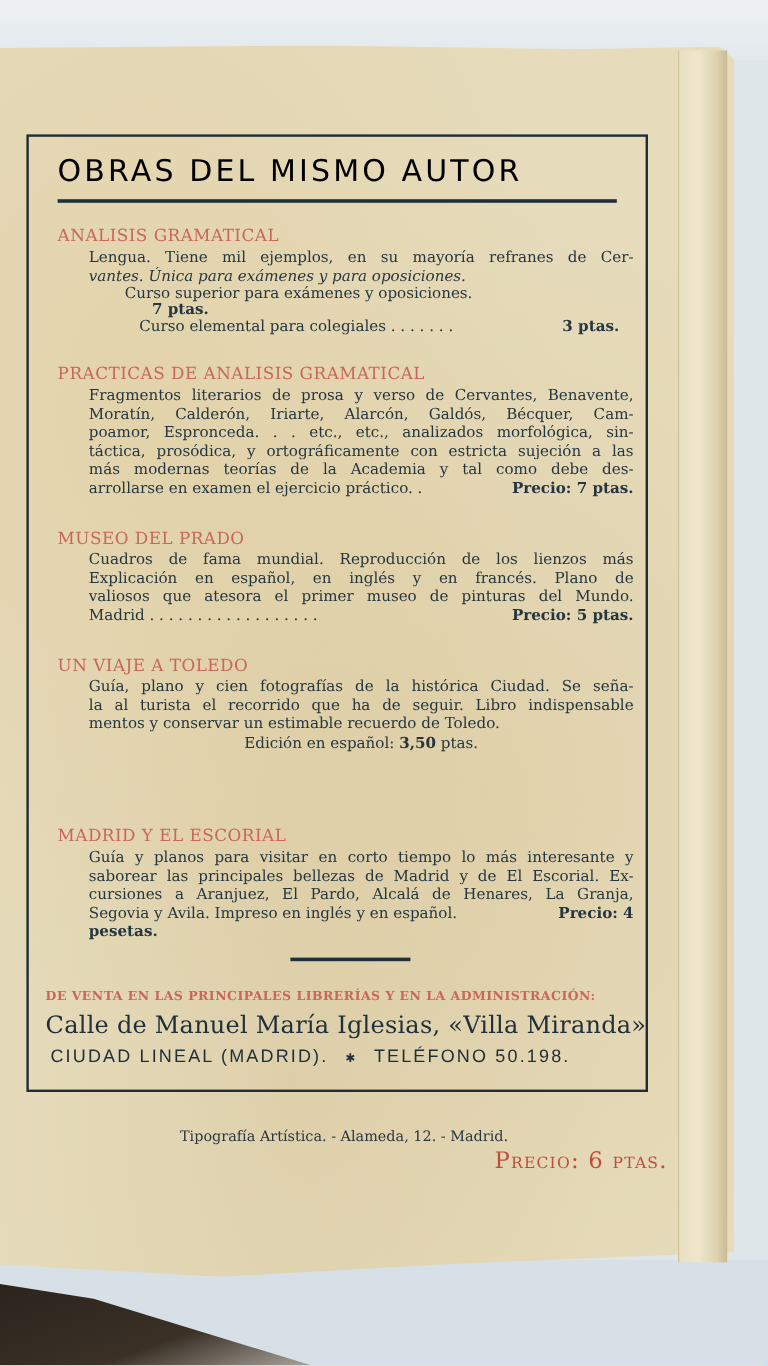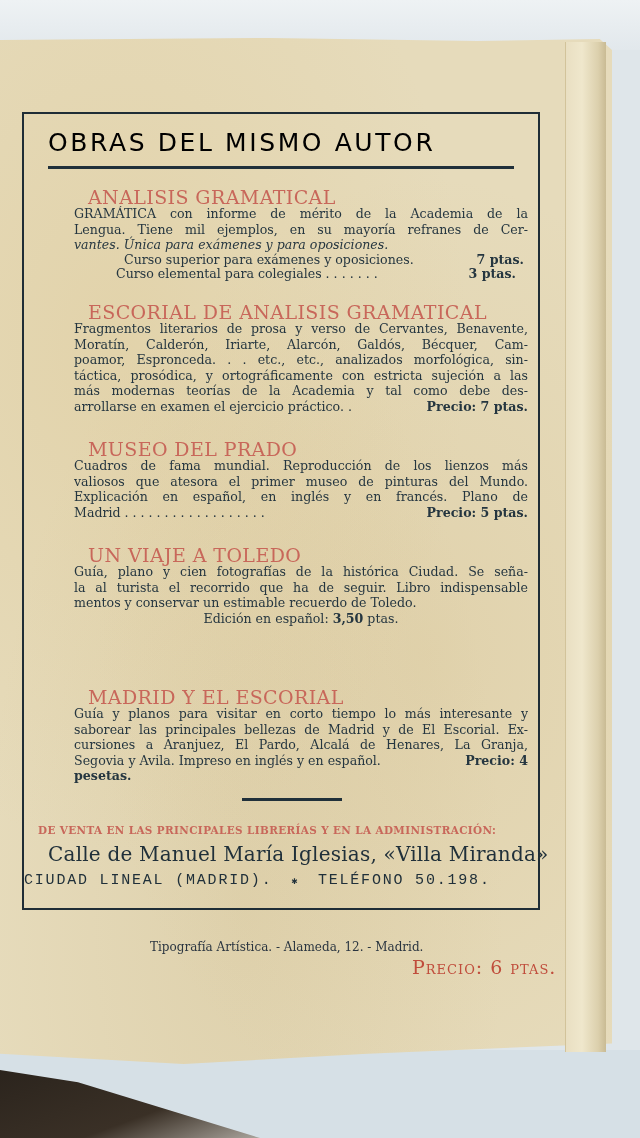--- a/index.html
+++ b/index.html
@@ -30,38 +30,38 @@
     border:2px solid #1f2d36; box-sizing:border-box;
   }
   .title {
     position:absolute; left:48px; top:128px; width:472px;
     font-family:"DejaVu Sans", sans-serif; font-size:25px; letter-spacing:2.6px;
     color:#000000; white-space:nowrap;
   }
   .title-rule { position:absolute; left:48px; top:166px; width:466px; height:3px; background:#20303a; }
   .section { position:absolute; left:48px; width:480px; }
   .sec-title {
-    font-size:19px; color:#c8675a; letter-spacing:0.4px; line-height:18px; white-space:nowrap;margin-left:40px;
+    font-size:14px; color:#c8675a; letter-spacing:0.4px; line-height:18px; white-space:nowrap;
   }
   .sec-body {
     margin-left:26px; font-size:12.6px; color:#253640; line-height:15.6px; text-align:justify;
   }
   .line { display:block; white-space:nowrap; }
   .jline { display:block; text-align:justify; text-align-last:justify; white-space:nowrap; overflow:hidden; }
   .it { font-style:italic; }
   .b { font-weight:bold; }
   .price-row { display:flex; justify-content:space-between; }
   .sub-row { display:flex; margin-left:26px; width:400px; font-size:12.6px; line-height:14px; color:#253640; }
   .sub-row .lbl { flex:1; }
   .sub-row .pr { font-weight:bold; width:70px; text-align:right; }
   .rule-short { position:absolute; left:242px; top:798px; width:100px; height:3px; background:#20303a; }
   .venta { position:absolute; left:38px; top:824px; width:500px; font-size:10.4px; color:#c8675a;
     letter-spacing:0.4px; font-weight:bold; white-space:nowrap; }
-  .addr { position:absolute; left:48px; top:842px; font-size:20px; color:#20303a; white-space:nowrap; letter-spacing:0.2px; }
-  .ciudad { position:absolute; left:24px; top:872px; font-family:Liberation Mono, monospace; font-size:15px; color:#20303a;
+  .addr { position:absolute; left:38px; top:842px; font-size:20px; color:#20303a; white-space:nowrap; letter-spacing:0.2px; }
+  .ciudad { position:absolute; left:42px; top:872px; font-family:Liberation Sans, sans-serif; font-size:15px; color:#20303a;
     letter-spacing:1.8px; white-space:nowrap; }
   .tipo { position:absolute; left:150px; top:940px; font-size:12px; color:#2a3540; white-space:nowrap; }
   .precio-final { position:absolute; left:412px; top:956px; font-size:19px; color:#c04d3c; white-space:nowrap;
     font-variant:small-caps; letter-spacing:1px; }
 </style>
 </head>
 <body>
 
 <div class="bg-top"></div>
 <div class="bg-bottom"></div>
@@ -71,55 +71,54 @@
 <div class="spine"></div>
 
 <div class="frame"></div>
 
 <div class="title">OBRAS DEL MISMO AUTOR</div>
 <div class="title-rule"></div>
 
 <div class="section" style="top:188px;">
   <div class="sec-title">ANALISIS GRAMATICAL</div>
   <div class="sec-body">
-    <span class="jline">GRAMÁTICA con informe de mérito de la Academia de la</span>
     <span class="jline">Lengua. Tiene mil ejemplos, en su mayoría refranes de Cer-</span>
     <span class="line it">vantes. Única para exámenes y para oposiciones.</span>
   </div>
-  <div class="sub-row" style="margin-left:76px;">
+  <div class="sub-row" style="margin-left:56px;flex-direction:column;">
     <span class="lbl">Curso superior para exámenes y oposiciones.</span>
     <span class="pr">7 ptas.</span>
   </div>
   <div class="sub-row" style="margin-left:68px;">
     <span class="lbl">Curso elemental para colegiales . . . . . . .</span>
     <span class="pr">3 ptas.</span>
   </div>
 </div>
 
 <div class="section" style="top:303px;">
-  <div class="sec-title">ESCORIAL DE ANALISIS GRAMATICAL</div>
+  <div class="sec-title">PRACTICAS DE ANALISIS GRAMATICAL</div>
   <div class="sec-body">
     <span class="jline">Fragmentos literarios de prosa y verso de Cervantes, Benavente,</span>
     <span class="jline">Moratín, Calderón, Iriarte, Alarcón, Galdós, Bécquer, Cam-</span>
     <span class="jline">poamor, Espronceda. . . etc., etc., analizados morfológica, sin-</span>
     <span class="jline">táctica, prosódica, y ortográficamente con estricta sujeción a las</span>
     <span class="jline">más modernas teorías de la Academia y tal como debe des-</span>
     <span class="price-row">
       <span>arrollarse en examen el ejercicio práctico. .</span>
       <span class="b">Precio: 7 ptas.</span>
     </span>
   </div>
 </div>
 
 <div class="section" style="top:440px;">
   <div class="sec-title">MUSEO DEL PRADO</div>
   <div class="sec-body">
     <span class="jline">Cuadros de fama mundial. Reproducción de los lienzos más</span>
+    <span class="jline">Explicación en español, en inglés y en francés. Plano de</span>
     <span class="jline">valiosos que atesora el primer museo de pinturas del Mundo.</span>
-    <span class="jline">Explicación en español, en inglés y en francés. Plano de</span>
     <span class="price-row">
       <span>Madrid . . . . . . . . . . . . . . . . . .</span>
       <span class="b">Precio: 5 ptas.</span>
     </span>
   </div>
 </div>
 
 <div class="section" style="top:546px;">
   <div class="sec-title">UN VIAJE A TOLEDO</div>
   <div class="sec-body">

